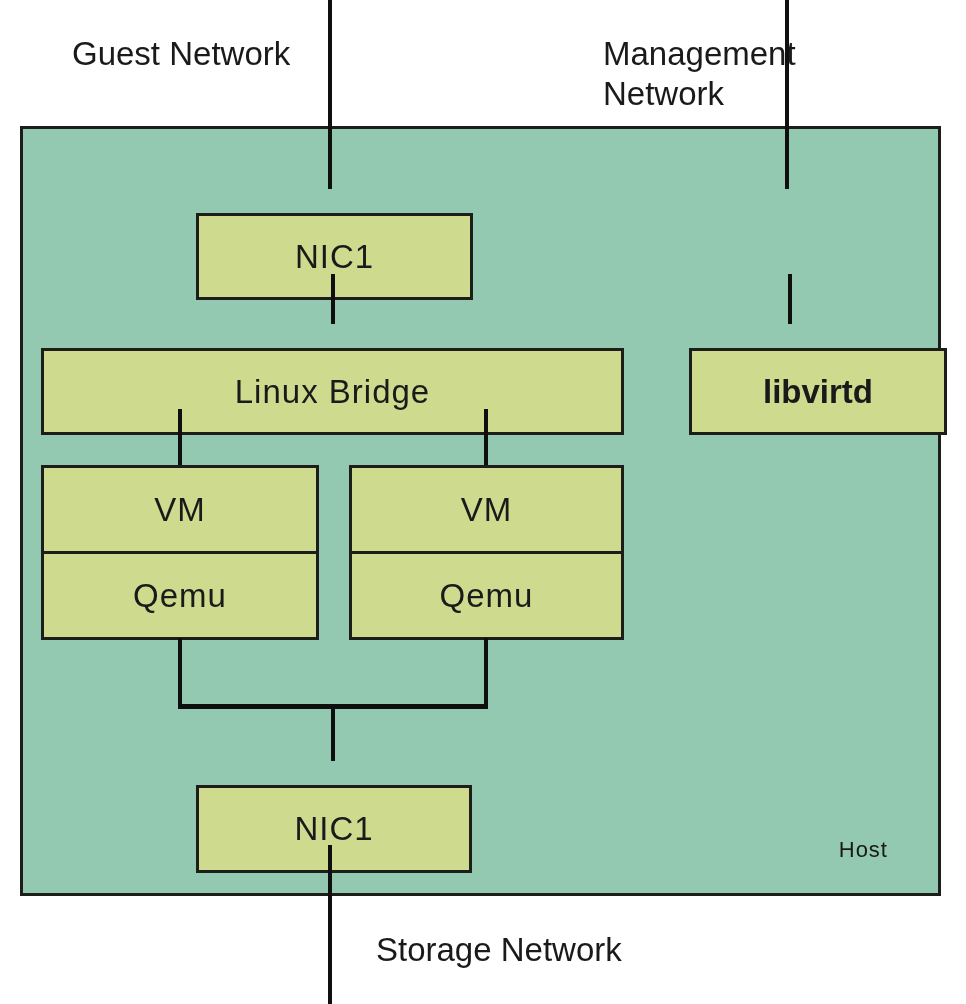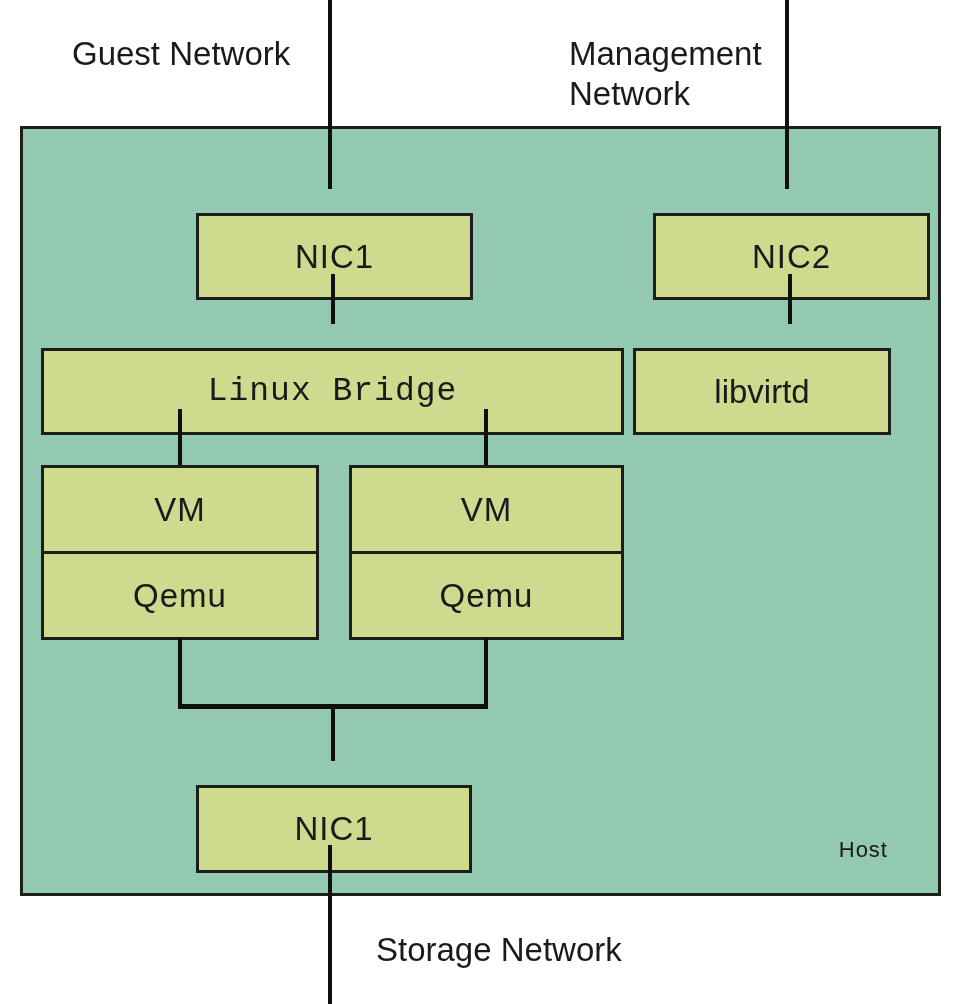--- a/index.html
+++ b/index.html
@@ -19,21 +19,21 @@
 
   
   .net-label {
     position: absolute;
     font-size: 33px;
     line-height: 40px;
     color: var(--text, #1a1a1a);
     white-space: normal;
   }
   #guest-network-label   { left: 72px;  top: 34px;  width: 240px; }
-  #management-network-label { left: 569px; top: 34px; width: 205px; }
+  #management-network-label { left: 603px; top: 34px; width: 205px; }
   #storage-network-label { left: 356px; top: 930px; width: 260px; margin-left: 20px; }
 
   
   .net-line {
     position: absolute;
     width: 4px;
     background: var(--line, #0f0f0f);
   }
   #guest-network-line      { left: 328px; top: 0;     height: 189px; }
   #management-network-line { left: 785px; top: 0;     height: 189px; }
@@ -70,22 +70,22 @@
     align-items: center;
     justify-content: center;
     font-size: 33px;
     letter-spacing: 1px;
     color: var(--text, #1a1a1a);
     font-weight: 500;
     margin-top: 24px;
   }
   #nic1-top-box     { left: 173px; top: 60px;  width: 277px; height: 87px; }
   #nic2-box         { left: 630px; top: 60px;  width: 277px; height: 87px; }
-  #linux-bridge-box { left: 18px;  top: 195px; width: 583px; height: 87px; font-family: Liberation Mono, monospace; }
-  #libvirtd-box     { left: 610px; top: 195px; width: 258px; height: 87px; letter-spacing: 0; font-weight: 400; }
+  #linux-bridge-box { left: 18px;  top: 195px; width: 583px; height: 87px; }
+  #libvirtd-box     { left: 666px; top: 195px; width: 258px; height: 87px; letter-spacing: 0; font-weight: 700; }
   #nic1-bottom-box  { left: 173px; top: 632px; width: 276px; height: 88px; }
 
   
   .vm-stack {
     position: absolute;
     top: 336px;
     height: 175px;
     background: var(--box-fill, #cedb8e);
     border: 3px solid var(--border, #1d1d1a);
     box-sizing: border-box;
@@ -126,21 +126,20 @@
 <div id="canvas">
 
   <div class="net-label" id="guest-network-label">Guest Network</div>
   <div class="net-label" id="management-network-label">Management Network</div>
   <div class="net-label" id="storage-network-label">Storage Network</div>
 
   <div id="host-box">
 
     <div class="node-box" id="nic1-top-box">NIC1</div>
 
-    <div class="node-box" id="nic2-box">NIC2</div>
 
     <div class="node-box" id="linux-bridge-box">Linux Bridge</div>
 
     <div class="node-box" id="libvirtd-box">libvirtd</div>
 
     <div class="vm-stack" id="vm-stack-left">
       <div class="vm-cell">VM</div>
       <div class="qemu-cell">Qemu</div>
     </div>
 

